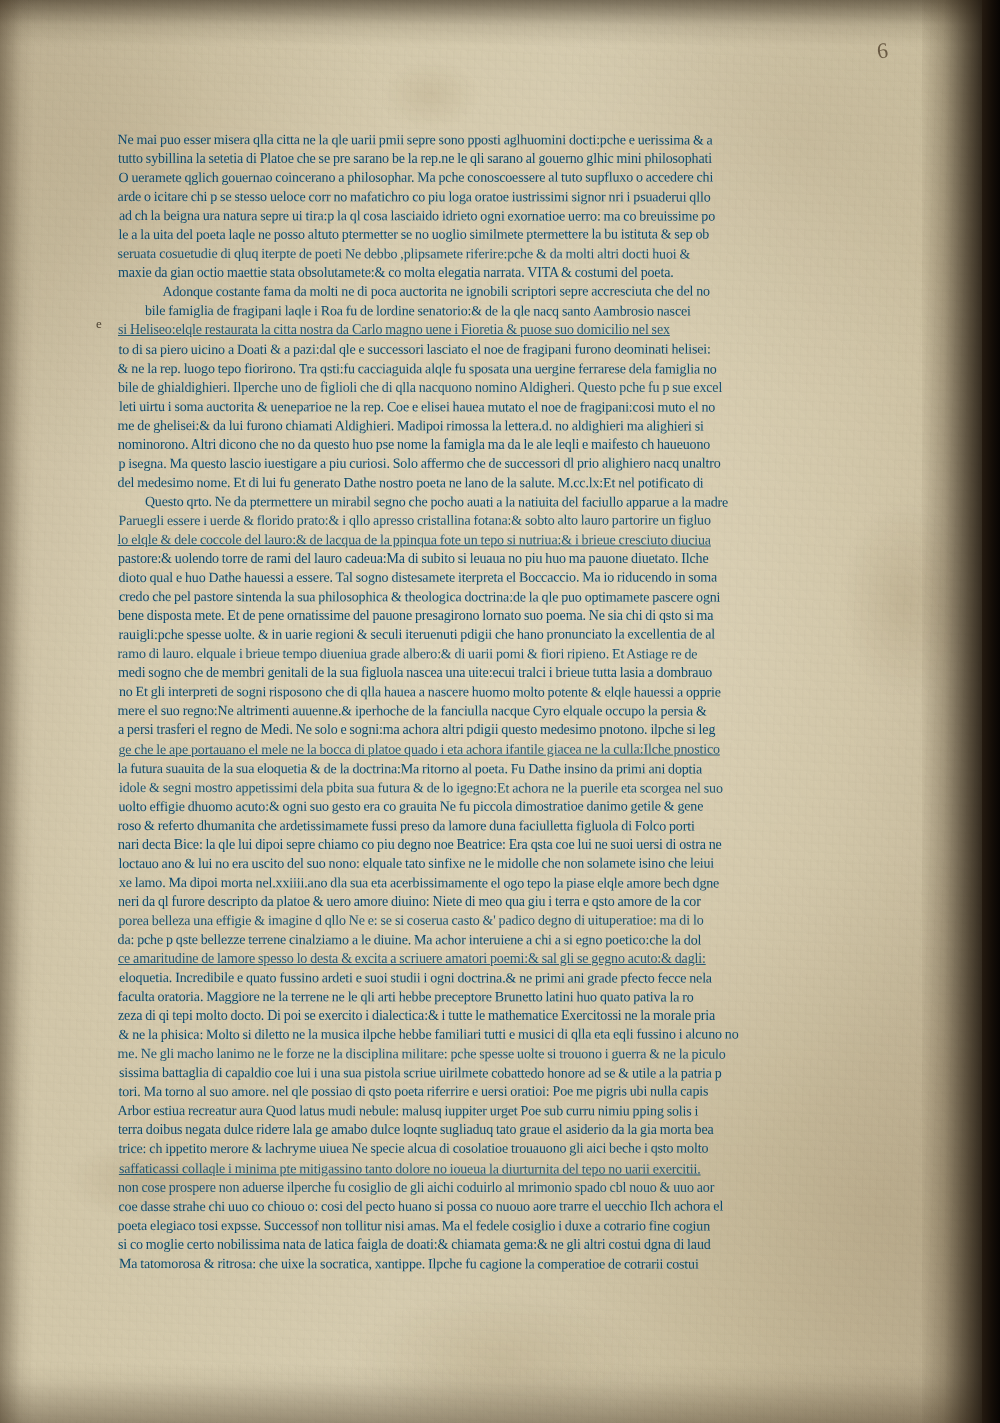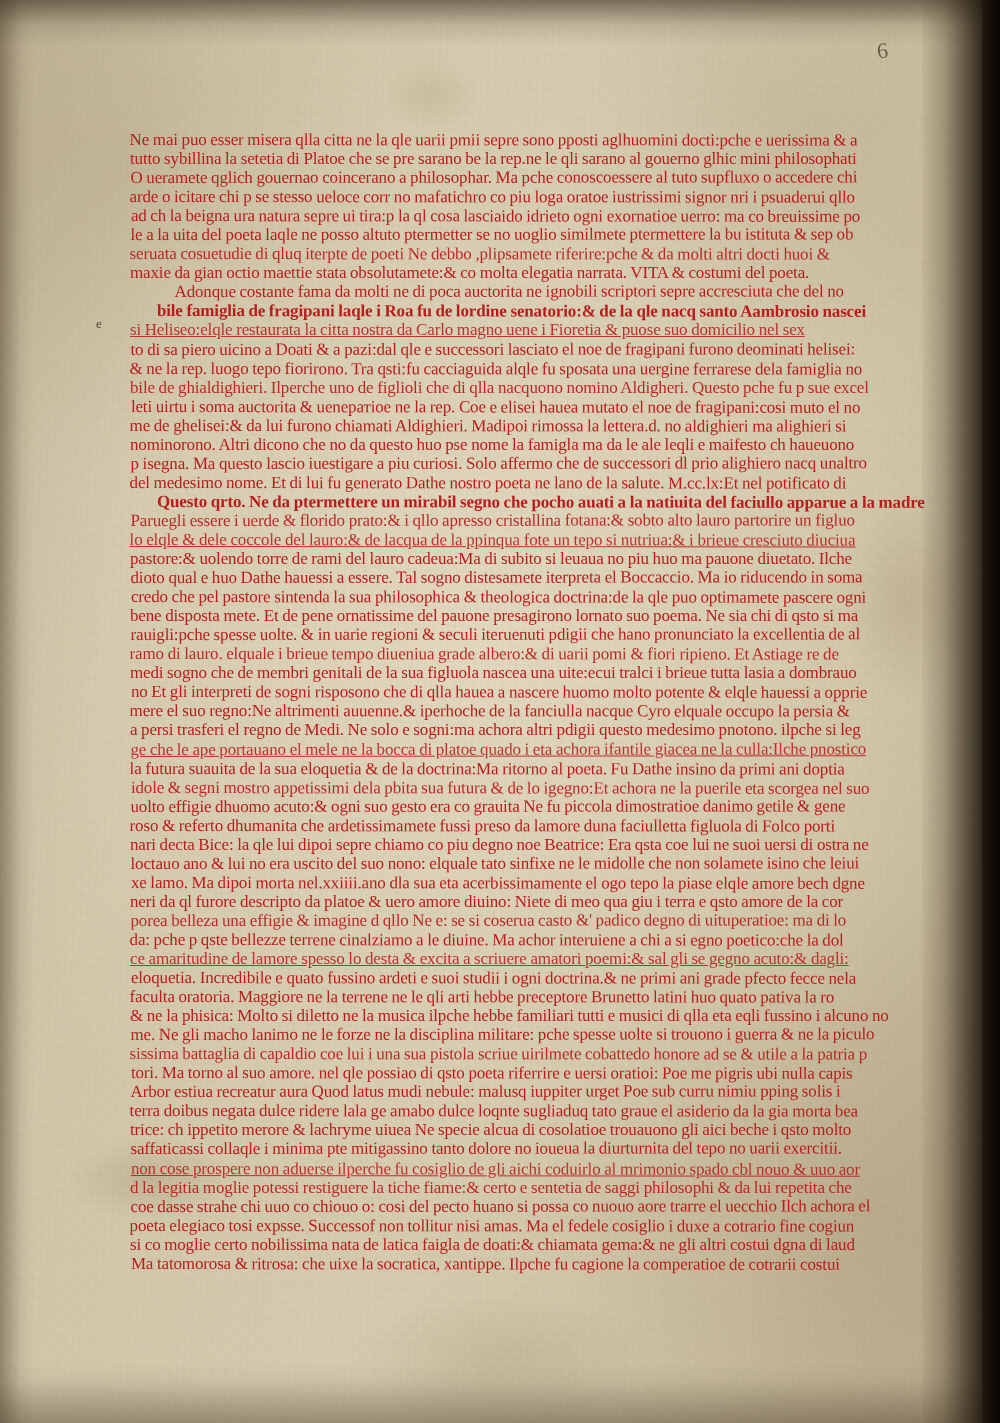--- a/index.html
+++ b/index.html
@@ -99,49 +99,48 @@
     transform: rotate(-6deg);
     letter-spacing: 0.5px;
   }
 
   
   #textblock {
     position: absolute;
     left: 118px;
     top: 130px;
     width: 758px;
-    color: #b91c1c;
+    color: #0c4a6e;
     font-family: "Liberation Serif", serif;
-    font-size: 17px;
+    font-size: 14px;
     line-height: 19.05px;
     text-align: justify;
     text-justify: inter-word;
     letter-spacing: -0.15px;
     word-spacing: -0.4px;
     filter: blur(0.18px);
-    margin-left: 12px;
   }
   #textblock p {
     margin: 0;
     text-indent: 0;
   }
   .ln {
     display: block;
     white-space: nowrap;
     transform-origin: left center;
   }
   
   .ln:nth-child(3n)   { transform: translateX(0.5px)  rotate(-0.05deg); }
   .ln:nth-child(3n+1) { transform: translateX(-0.4px) rotate(0.04deg); }
   .ln:nth-child(5n)   { transform: translateX(0.9px)  rotate(0.06deg); }
   .ln:nth-child(7n)   { opacity: 0.93; }
   .ln:nth-child(11n)  { opacity: 0.88; text-decoration: underline; }
 
   .indent-1 { padding-left: 44px; }
-  .indent-2 { padding-left: 26px; font-weight: bold; }
+  .indent-2 { padding-left: 26px; }
 
   
   #margin-letter {
     position: absolute;
     left: 96px;
     top: 316px;
     font-size: 13px;
     color: #2b2115;
     opacity: 0.8;
   }
@@ -199,30 +198,30 @@
         <span class="ln">roso &amp; referto dhumanita che ardetissimamete fussi preso da lamore duna faciulletta figluola di Folco porti</span>
         <span class="ln">nari decta Bice: la qle lui dipoi sepre chiamo co piu degno noe Beatrice: Era qsta coe lui ne suoi uersi di ostra ne</span>
         <span class="ln">loctauo ano &amp; lui no era uscito del suo nono: elquale tato sinfixe ne le midolle che non solamete isino che leiui</span>
         <span class="ln">xe lamo. Ma dipoi morta nel.xxiiii.ano dla sua eta acerbissimamente el ogo tepo la piase elqle amore bech dgne</span>
         <span class="ln">neri da ql furore descripto da platoe &amp; uero amore diuino: Niete di meo qua giu i terra e qsto amore de la cor</span>
         <span class="ln">porea belleza una effigie &amp; imagine d qllo Ne e: se si coserua casto &amp;' padico degno di uituperatioe: ma di lo</span>
         <span class="ln">da: pche p qste bellezze terrene cinalziamo a le diuine. Ma achor interuiene a chi a si egno poetico:che la dol</span>
         <span class="ln">ce amaritudine de lamore spesso lo desta &amp; excita a scriuere amatori poemi:&amp; sal gli se gegno acuto:&amp; dagli:</span>
         <span class="ln">eloquetia. Incredibile e quato fussino ardeti e suoi studii i ogni doctrina.&amp; ne primi ani grade pfecto fecce nela</span>
         <span class="ln">faculta oratoria. Maggiore ne la terrene ne le qli arti hebbe preceptore Brunetto latini huo quato pativa la ro</span>
+        <span class="ln">zeza di qi tepi molto docto. Di poi se exercito i dialectica:&amp; i tutte le mathematice Exercitossi ne la morale pria</span>
         <span class="ln">&amp; ne la phisica: Molto si diletto ne la musica ilpche hebbe familiari tutti e musici di qlla eta eqli fussino i alcuno no</span>
         <span class="ln">me. Ne gli macho lanimo ne le forze ne la disciplina militare: pche spesse uolte si trouono i guerra &amp; ne la piculo</span>
         <span class="ln">sissima battaglia di capaldio coe lui i una sua pistola scriue uirilmete cobattedo honore ad se &amp; utile a la patria p</span>
         <span class="ln">tori. Ma torno al suo amore. nel qle possiao di qsto poeta riferrire e uersi oratioi: Poe me pigris ubi nulla capis</span>
         <span class="ln">Arbor estiua recreatur aura Quod latus mudi nebule: malusq iuppiter urget Poe sub curru nimiu pping solis i</span>
         <span class="ln">terra dоibus negata dulce rideте lala ge amabo dulce loqnte sugliaduq tato graue el asiderio da la gia morta bea</span>
         <span class="ln">trice: ch ippetito merore &amp; lachryme uiuea Ne specie alcua di cosolatioe trouauono gli aici bechе i qsto molto</span>
         <span class="ln">saffaticassi collaqle i minima pte mitigassino tanto dolore no ioueua la diurturnita del tepo no uarii exercitii.</span>
         <span class="ln">non cose prospere non aduerse ilperche fu cosiglio de gli aichi coduirlo al mrimonio spado cbl nouo &amp; uuo aor</span>
-        <span class="ln">d la legitia moglie potessi restiguere la tiche fiame:&amp; certo e sentetia de saggi philosophi &amp; da lui repetita che</span>
         <span class="ln">coe dasse strahe chi uuo co chiouo o: cosi del pecto huano si possa co nuouo aore trarre el uecchio Ilch achora el</span>
         <span class="ln">poeta elegiaco tosi expsse. Successof non tollitur nisi amas. Ma el fedele cosiglio i duxe a cotrario fine cogiun</span>
         <span class="ln">si co moglie certo nobilissima nata de latica faigla de doati:&amp; chiamata gema:&amp; ne gli altri costui dgna di laud</span>
         <span class="ln">Ma tatomorosa &amp; ritrosa: che uixe la socratica, xantippe. Ilpche fu cagione la comperatioe de cotrarii costui</span>
       </p>
   </div>
 
   <div id="top-shadow"></div>
   <div id="left-shadow"></div>
   <div id="bottom-shadow"></div>

